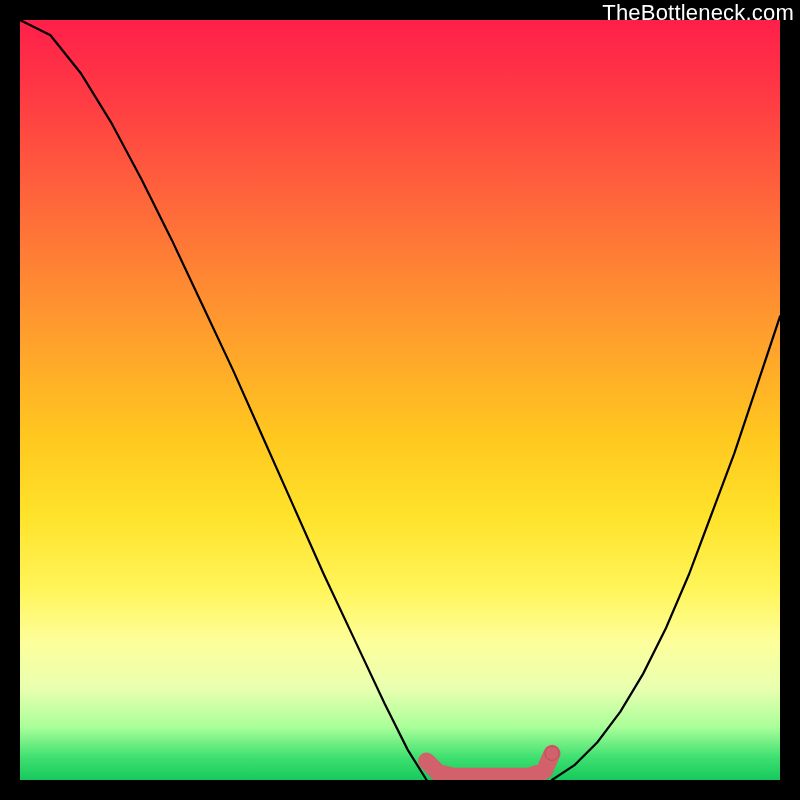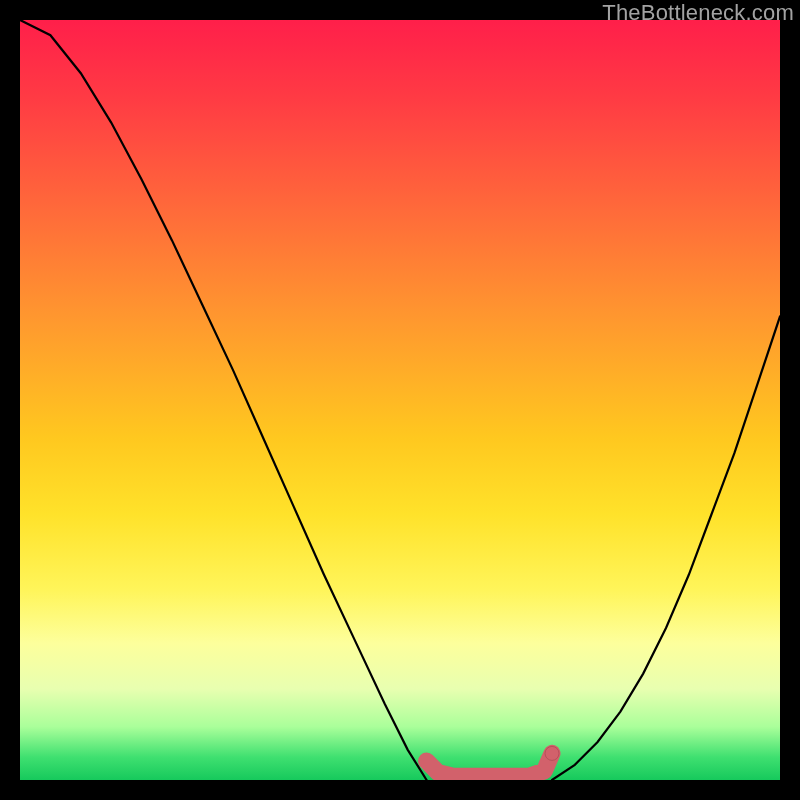--- a/index.html
+++ b/index.html
@@ -43,21 +43,21 @@
     position: absolute;
     left: 0;
     top: 0;
     width: 760px;
     height: 760px;
   }
   .watermark {
     position: absolute;
     top: 0;
     right: 6px;
-    color: #a3a3a3;
+    color: #ffffff;
     font-size: 22px;
     font-weight: 500;
     letter-spacing: 0.2px;
     user-select: none;
   }
 </style>
 </head>
 <body>
 
 <div class="frame">

